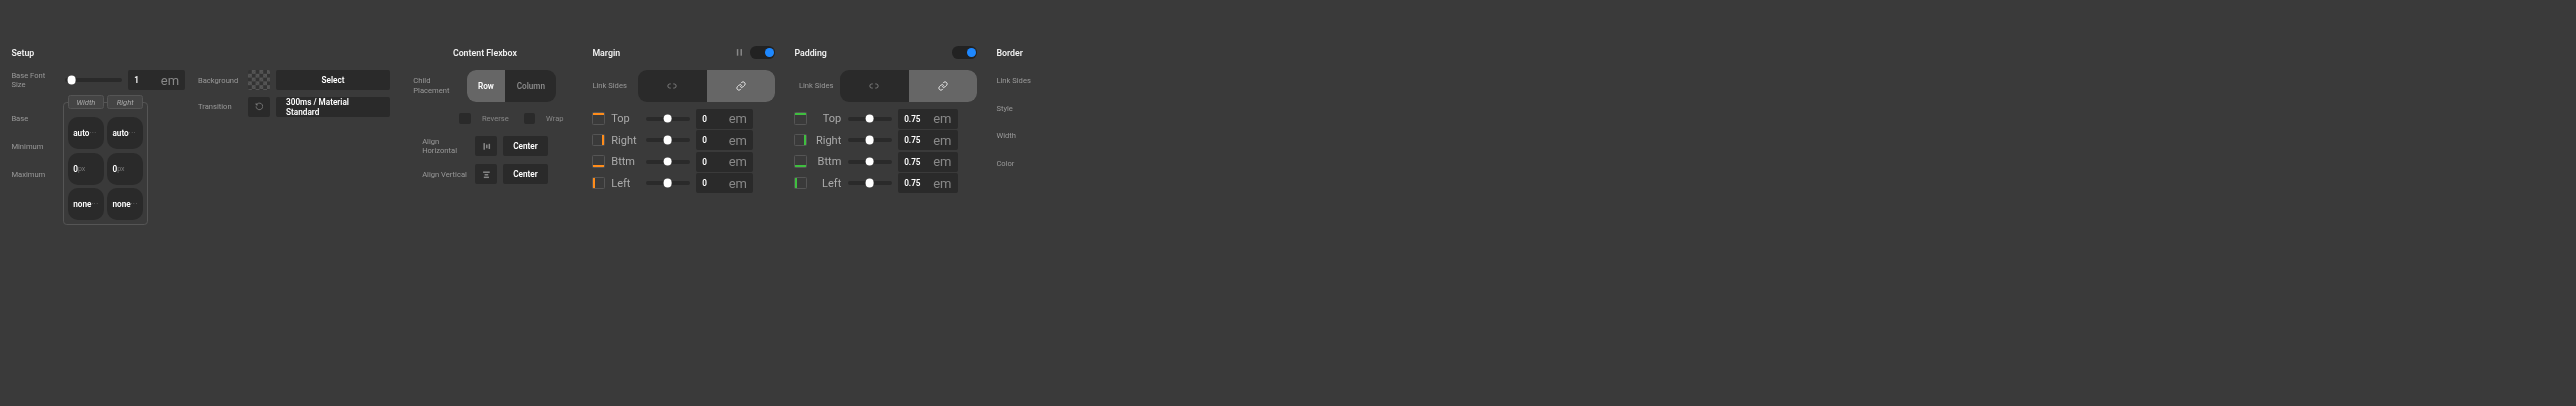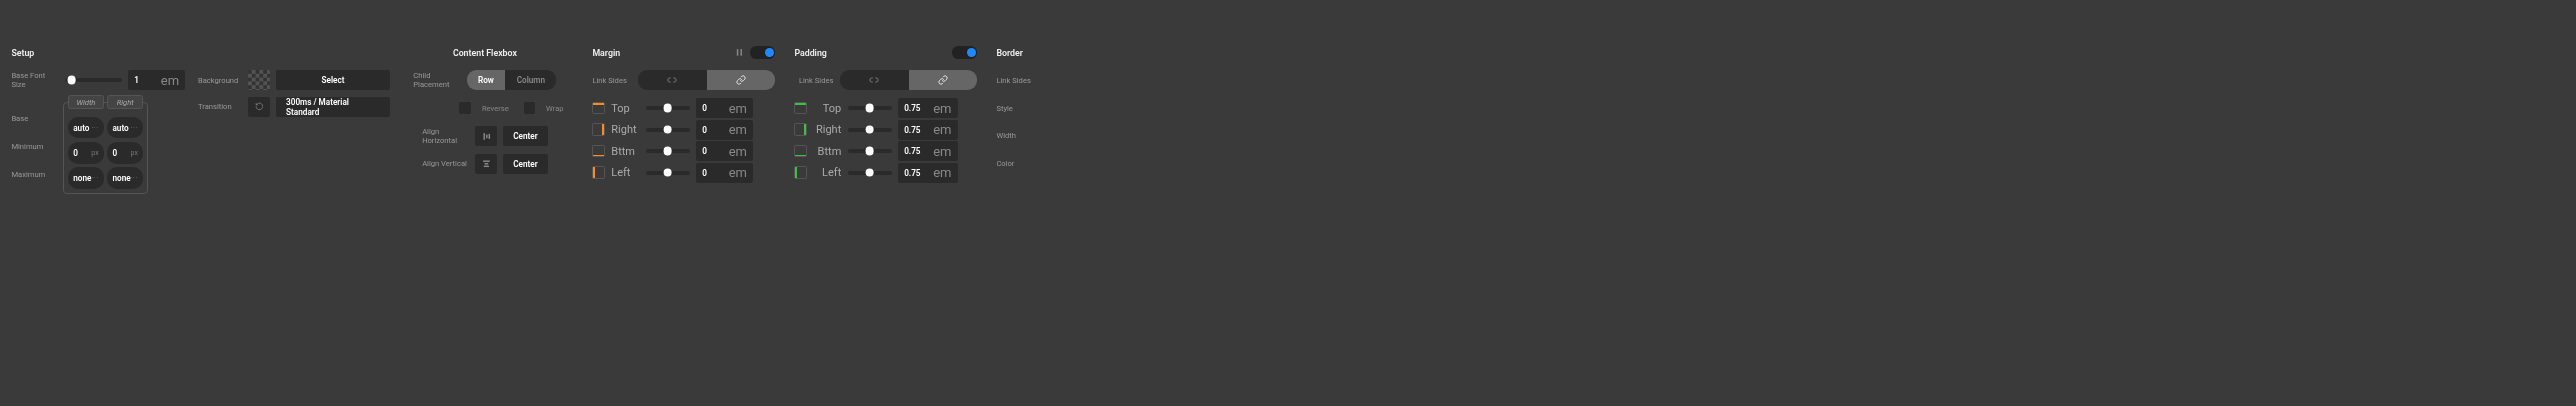--- a/index.html
+++ b/index.html
@@ -132,21 +132,21 @@
     color: #888;
     flex-shrink: 0;
   }
 
   
   .segmented {
     display: flex;
     background: #2a2a2a;
     border-radius: 9px;
     overflow: hidden;
-    height: 20px;
+    height: 32px;
   }
   .segmented .seg {
     flex: 1;
     display: flex;
     align-items: center;
     justify-content: center;
     color: #888;
     font-weight: 600;
     padding: 0 11.4px;
     cursor: pointer;
@@ -203,22 +203,21 @@
     gap: 3.8px;
     margin-top: 3.8px;
   }
   .dim-cell {
     flex: 1;
     background: #2a2a2a;
     border-radius: 10px;
     height: 21.5px;
     display: flex;
     align-items: center;
-    justify-content: space-between;
-    padding: 0 5px;
+    padding: 16px 5px;
   }
   .dim-cell .dv { color: #fff; font-weight: 600; }
   .dim-cell .du { color: #777; font-size: 7px; }
   .dots { letter-spacing: 0.6px; color: #777; }
 
   
   .checker {
     width: 21.5px;
     height: 20px;
     border-radius: 1.9px;

